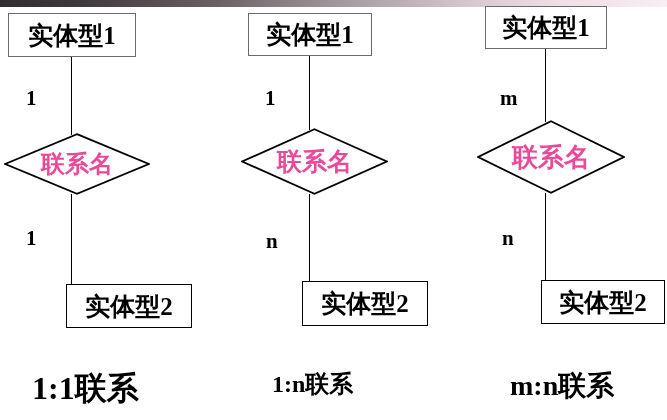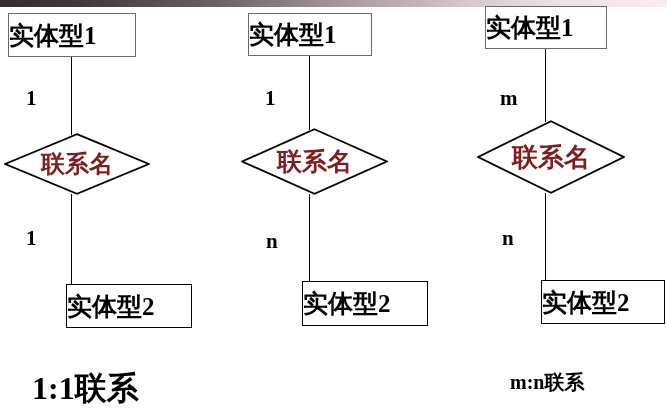--- a/index.html
+++ b/index.html
@@ -36,21 +36,21 @@
   }
 
   
   .entity-box {
     position: absolute;
     box-sizing: border-box;
     background: #ffffff;
     border: 1.6px solid #6a6a6a;
     display: flex;
     align-items: center;
-    justify-content: flex-start;
+    justify-content: center;
   }
   .entity-box.dark {
     border-color: #000000;
     margin-left: 48px;
   }
   .entity-label {
     font-weight: bold;
     color: #000000;
     white-space: nowrap;
     letter-spacing: 0px;
@@ -82,21 +82,21 @@
   .diamond-label {
     position: absolute;
     left: 0;
     top: 0;
     width: 100%;
     height: 100%;
     display: flex;
     align-items: center;
     justify-content: center;
     font-weight: bold;
-    color: #7f1d1d;
+    color: #ec4899;
     white-space: nowrap;
   }
 
   
   .caption {
     position: absolute;
     font-weight: bold;
     color: #000000;
     white-space: nowrap;
     line-height: 1;
@@ -155,20 +155,21 @@
     </div>
 
     <div class="connector" style="left:87px; top:194px; height:88px;"></div>
 
     <span class="cardinality" style="left:44px; top:231px; font-size:21px;">n</span>
 
     <div class="entity-box dark" style="left:32px; top:281px; width:126px; height:45px;">
       <span class="entity-label" style="font-size:25px;">实体型2</span>
     </div>
 
+    <span class="caption" style="left:50px; top:372px; font-size:24px;">1:n联系</span>
   </div>
 
   <div class="diagram" style="left:444px;">
 
     <div class="entity-box" style="left:41px; top:6px; width:122px; height:43px;">
       <span class="entity-label" style="font-size:25px;">实体型1</span>
     </div>
 
     <div class="connector" style="left:101px; top:49px; height:73px;"></div>
 
@@ -182,16 +183,16 @@
     </div>
 
     <div class="connector" style="left:101px; top:193px; height:87px;"></div>
 
     <span class="cardinality" style="left:58px; top:228px; font-size:21px;">n</span>
 
     <div class="entity-box dark" style="left:49px; top:280px; width:124px; height:44px;">
       <span class="entity-label" style="font-size:25px;">实体型2</span>
     </div>
 
-    <span class="caption" style="left:66px; top:372px; font-size:20px;">m:n联系</span>
+    <span class="caption" style="left:66px; top:372px; font-size:28px;">m:n联系</span>
   </div>
 
 </div>
 
 </body></html>

